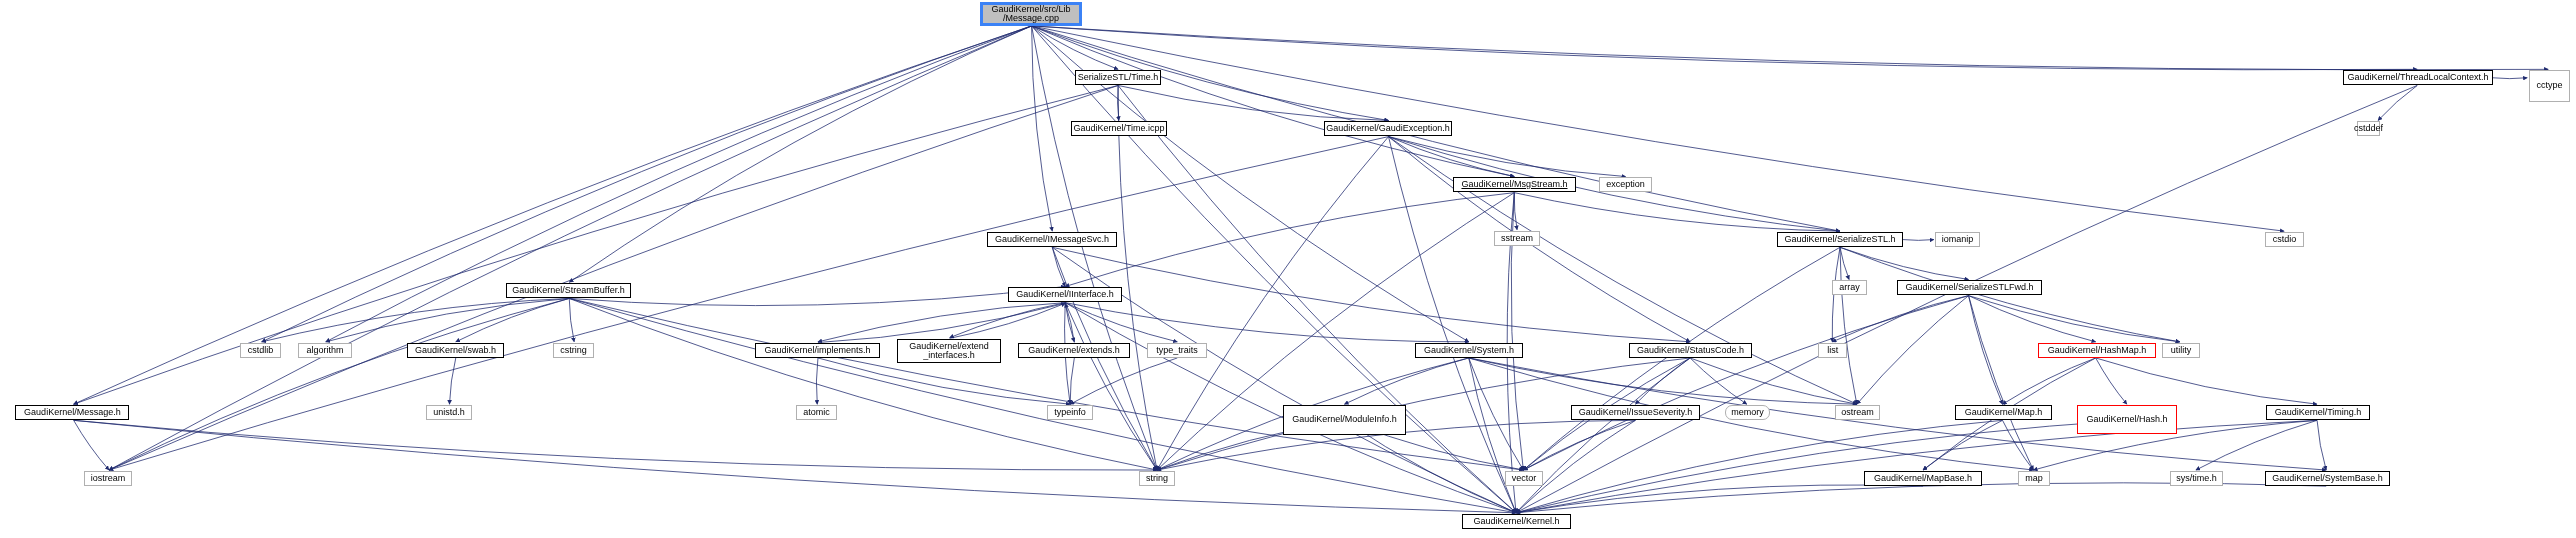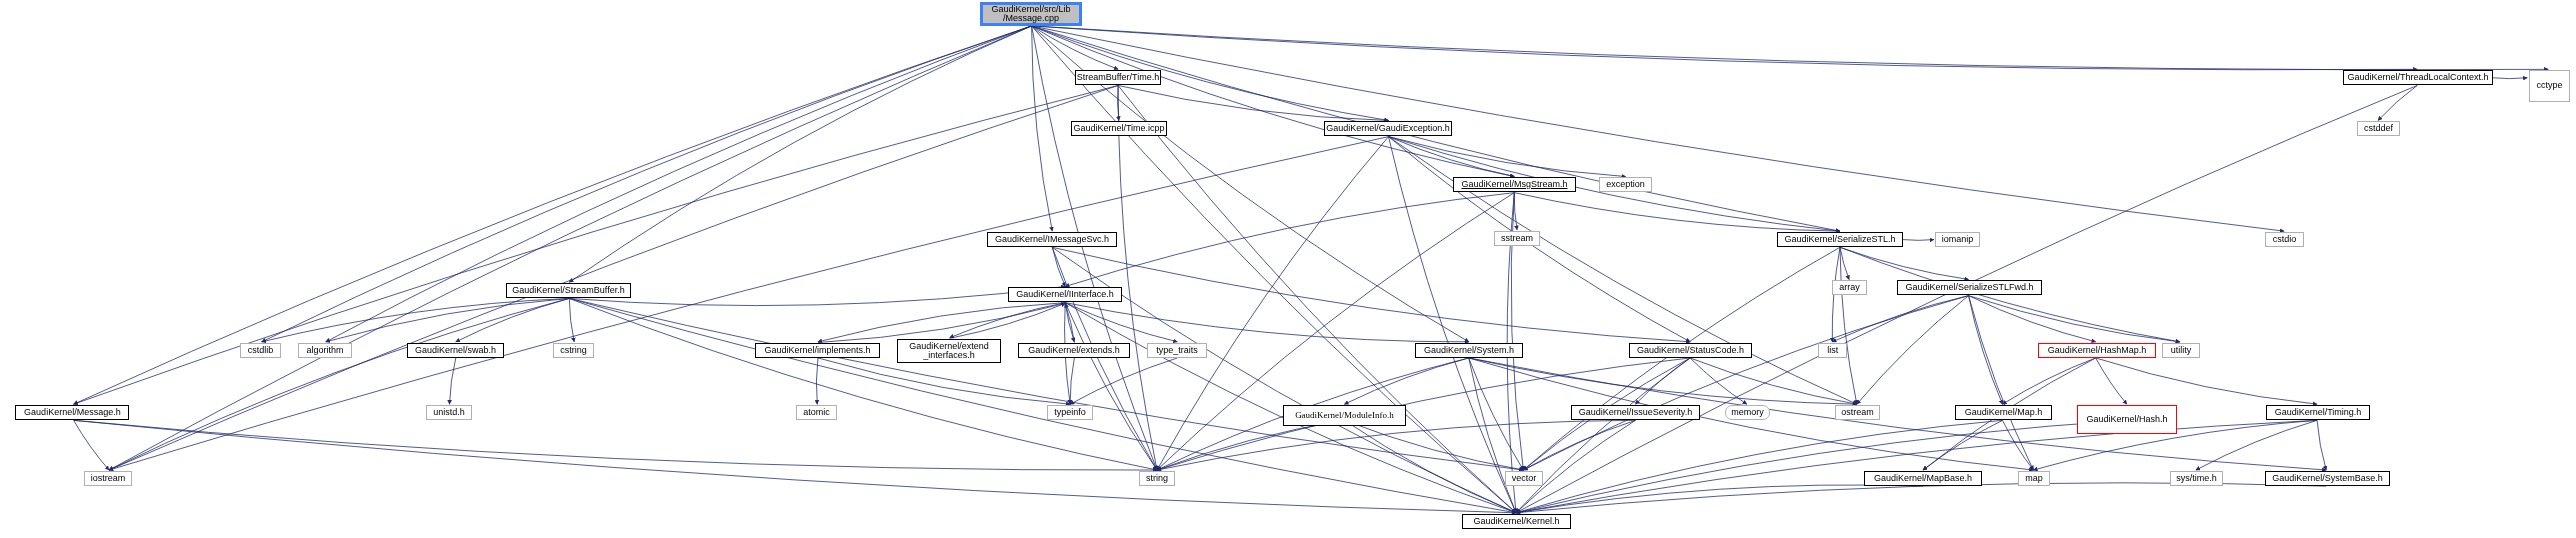--- a/index.html
+++ b/index.html
@@ -141,26 +141,26 @@
         <path d="M 103.5 600 Q 125.2 638.025 154 671" fill="none" stroke="#1f2a6e" stroke-width="1.1" marker-end="url(#arrow)"></path>
         <path d="M 103.5 600 Q 875.0072511174526 673.460016152952 1650 671" fill="none" stroke="#1f2a6e" stroke-width="1.1" marker-end="url(#arrow)"></path>
         <path d="M 103.5 600 Q 1130.5688567544757 703.9221510798075 2162.5 732" fill="none" stroke="#1f2a6e" stroke-width="1.1" marker-end="url(#arrow)"></path>
         <path d="M 2743.5 694 Q 2451.1 683.95 2162.5 732" fill="none" stroke="#1f2a6e" stroke-width="1.1" marker-end="url(#arrow)"></path>
         <path d="M 3319 694 Q 2739.502078568095 675.0204964210985 2162.5 732" fill="none" stroke="#1f2a6e" stroke-width="1.1" marker-end="url(#arrow)"></path>
       </g>
   </svg>
   <div id="node-layer">
       <div class="node root" style="left: 980px; top: 2.1px; width: 102px; height: 24px;">GaudiKernel/src/Lib
 /Message.cpp</div>
-      <div class="node hdr" style="left: 1075px; top: 70px; width: 86px; height: 15.4px;">StreamBuffer/Time.h</div>
+      <div class="node hdr" style="left: 1075px; top: 70px; width: 86px; height: 15.4px;">SerializeSTL/Time.h</div>
       <div class="node hdr" style="left: 1071px; top: 121px; width: 96px; height: 15.4px;">GaudiKernel/Time.icpp</div>
       <div class="node hdr" style="left: 1324px; top: 121px; width: 128px; height: 15.4px;">GaudiKernel/GaudiException.h</div>
       <div class="node hdr" style="left: 2343px; top: 70px; width: 150px; height: 15.4px;">GaudiKernel/ThreadLocalContext.h</div>
       <div class="node sys" style="left: 2529px; top: 70px; width: 41px; height: 32px;">cctype</div>
-      <div class="node sys" style="left: 2357px; top: 121px; width: 43px; height: 15.4px;">cstddef</div>
+      <div class="node sys" style="left: 2357px; top: 121px; width: 23px; height: 15.4px;">cstddef</div>
       <div class="node hdr" style="left: 1453px; top: 177px; width: 123px; height: 15.4px; text-decoration: underline;">GaudiKernel/MsgStream.h</div>
       <div class="node sys" style="left: 1599px; top: 177px; width: 53px; height: 15.4px;">exception</div>
       <div class="node sys" style="left: 1494px; top: 231px; width: 46px; height: 15.4px;">sstream</div>
       <div class="node hdr" style="left: 1777px; top: 232px; width: 126px; height: 15.4px;">GaudiKernel/SerializeSTL.h</div>
       <div class="node sys" style="left: 1935px; top: 232px; width: 45px; height: 15.4px;">iomanip</div>
       <div class="node sys" style="left: 2265px; top: 232px; width: 39px; height: 15.4px;">cstdio</div>
       <div class="node hdr" style="left: 987px; top: 232px; width: 130px; height: 15.4px;">GaudiKernel/IMessageSvc.h</div>
       <div class="node sys" style="left: 1832px; top: 280px; width: 35px; height: 15.4px;">array</div>
       <div class="node hdr" style="left: 1897px; top: 280px; width: 145px; height: 15.4px;">GaudiKernel/SerializeSTLFwd.h</div>
       <div class="node hdr" style="left: 506px; top: 283px; width: 125px; height: 15.4px;">GaudiKernel/StreamBuffer.h</div>
@@ -176,21 +176,21 @@
       <div class="node sys" style="left: 1147px; top: 343px; width: 60px; height: 15.4px;">type_traits</div>
       <div class="node hdr" style="left: 1415px; top: 343px; width: 108px; height: 15.4px;">GaudiKernel/System.h</div>
       <div class="node hdr" style="left: 1629px; top: 343px; width: 123px; height: 15.4px;">GaudiKernel/StatusCode.h</div>
       <div class="node sys" style="left: 1818px; top: 343px; width: 29.4px; height: 15.4px;">list</div>
       <div class="node hl" style="left: 2038px; top: 343px; width: 118px; height: 15.4px;">GaudiKernel/HashMap.h</div>
       <div class="node sys" style="left: 2162px; top: 343px; width: 38px; height: 15.4px;">utility</div>
       <div class="node hdr" style="left: 15.4px; top: 405px; width: 114px; height: 15.4px;">GaudiKernel/Message.h</div>
       <div class="node sys" style="left: 426px; top: 405px; width: 46px; height: 15.4px;">unistd.h</div>
       <div class="node sys" style="left: 796px; top: 405px; width: 41px; height: 15.4px;">atomic</div>
       <div class="node sys" style="left: 1047px; top: 405px; width: 46px; height: 15.4px;">typeinfo</div>
-      <div class="node hdr" style="left: 1283px; top: 405px; width: 123px; height: 21px; font-family: Liberation Serif, serif;">GaudiKernel/ModuleInfo.h</div>
+      <div class="node hdr" style="left: 1283px; top: 405px; width: 123px; height: 30px;">GaudiKernel/ModuleInfo.h</div>
       <div class="node hdr" style="left: 1571px; top: 405px; width: 129px; height: 15.4px;">GaudiKernel/IssueSeverity.h</div>
       <div class="node sys" style="left: 1725px; top: 405px; width: 45px; height: 15.4px; border-radius: 7px;">memory</div>
       <div class="node sys" style="left: 1835px; top: 405px; width: 45px; height: 15.4px;">ostream</div>
       <div class="node hdr" style="left: 1955px; top: 405px; width: 97px; height: 15.4px;">GaudiKernel/Map.h</div>
       <div class="node hl" style="left: 2077px; top: 405px; width: 100px; height: 29px;">GaudiKernel/Hash.h</div>
       <div class="node hdr" style="left: 2266px; top: 405px; width: 104px; height: 15.4px;">GaudiKernel/Timing.h</div>
       <div class="node sys" style="left: 84px; top: 471px; width: 48px; height: 15.4px;">iostream</div>
       <div class="node sys" style="left: 1139px; top: 471px; width: 36px; height: 15.4px;">string</div>
       <div class="node sys" style="left: 1505px; top: 471px; width: 38px; height: 15.4px;">vector</div>
       <div class="node hdr" style="left: 1864px; top: 471px; width: 118px; height: 15.4px;">GaudiKernel/MapBase.h</div>

